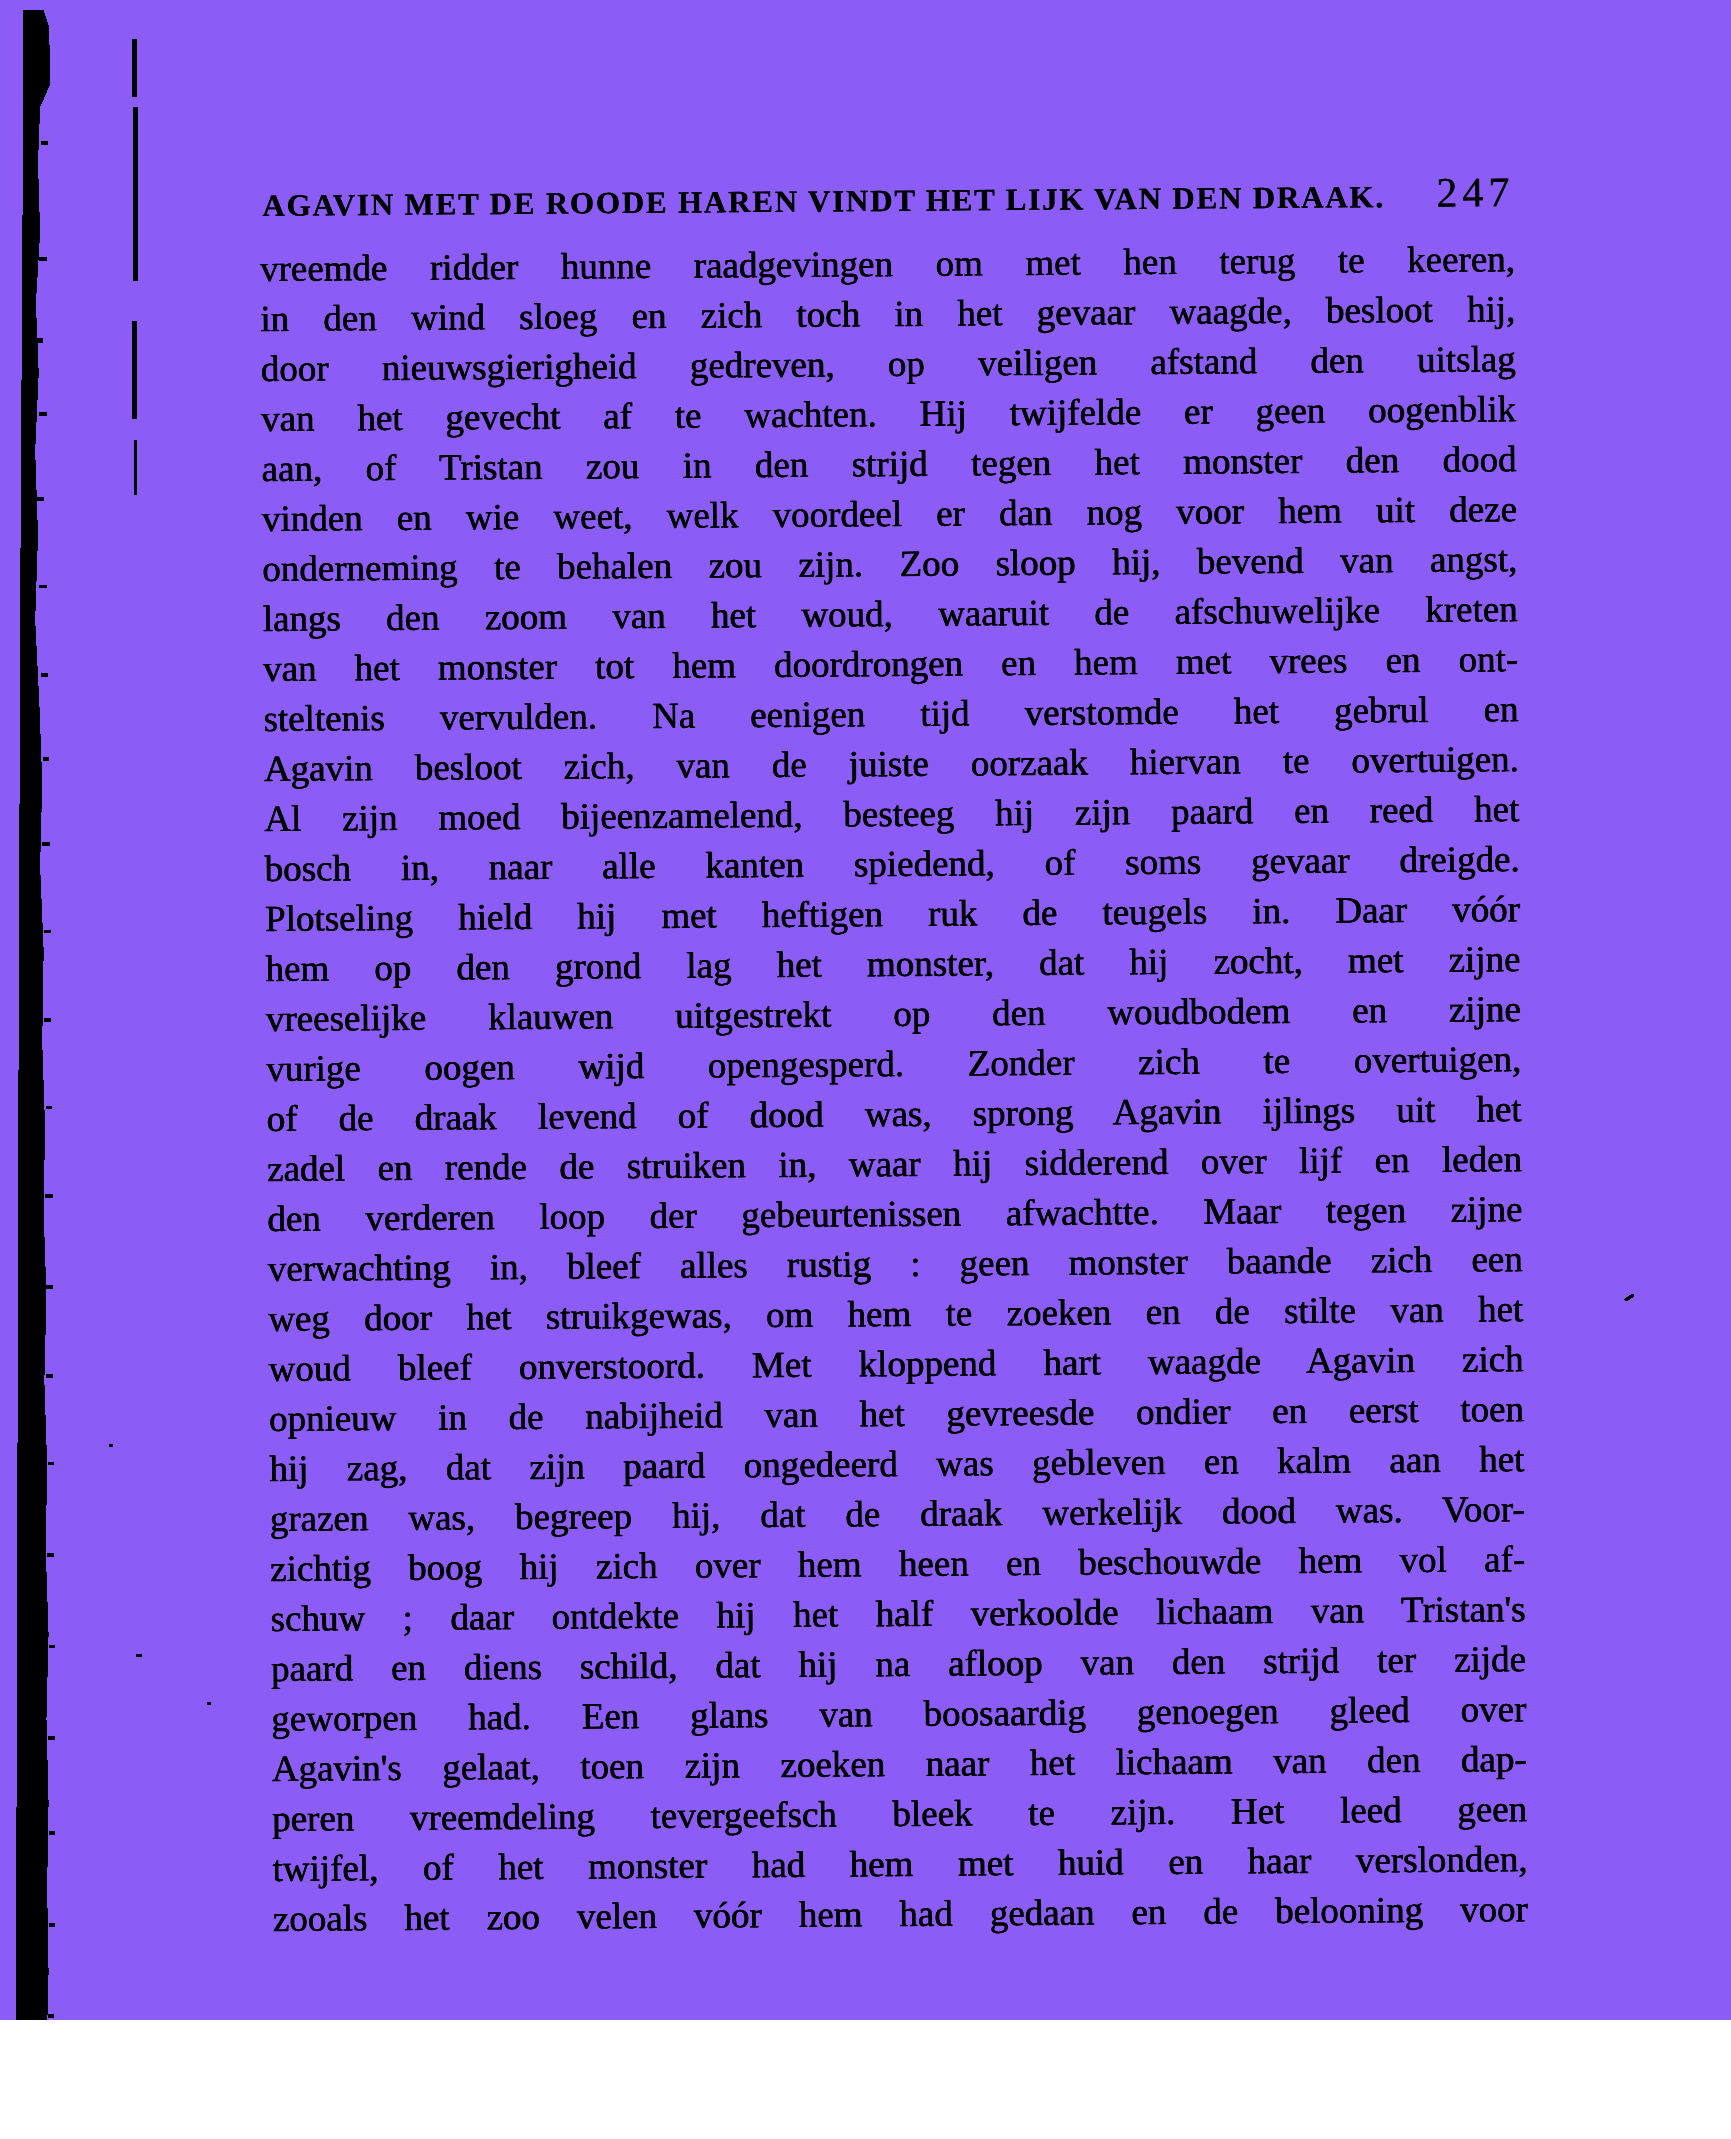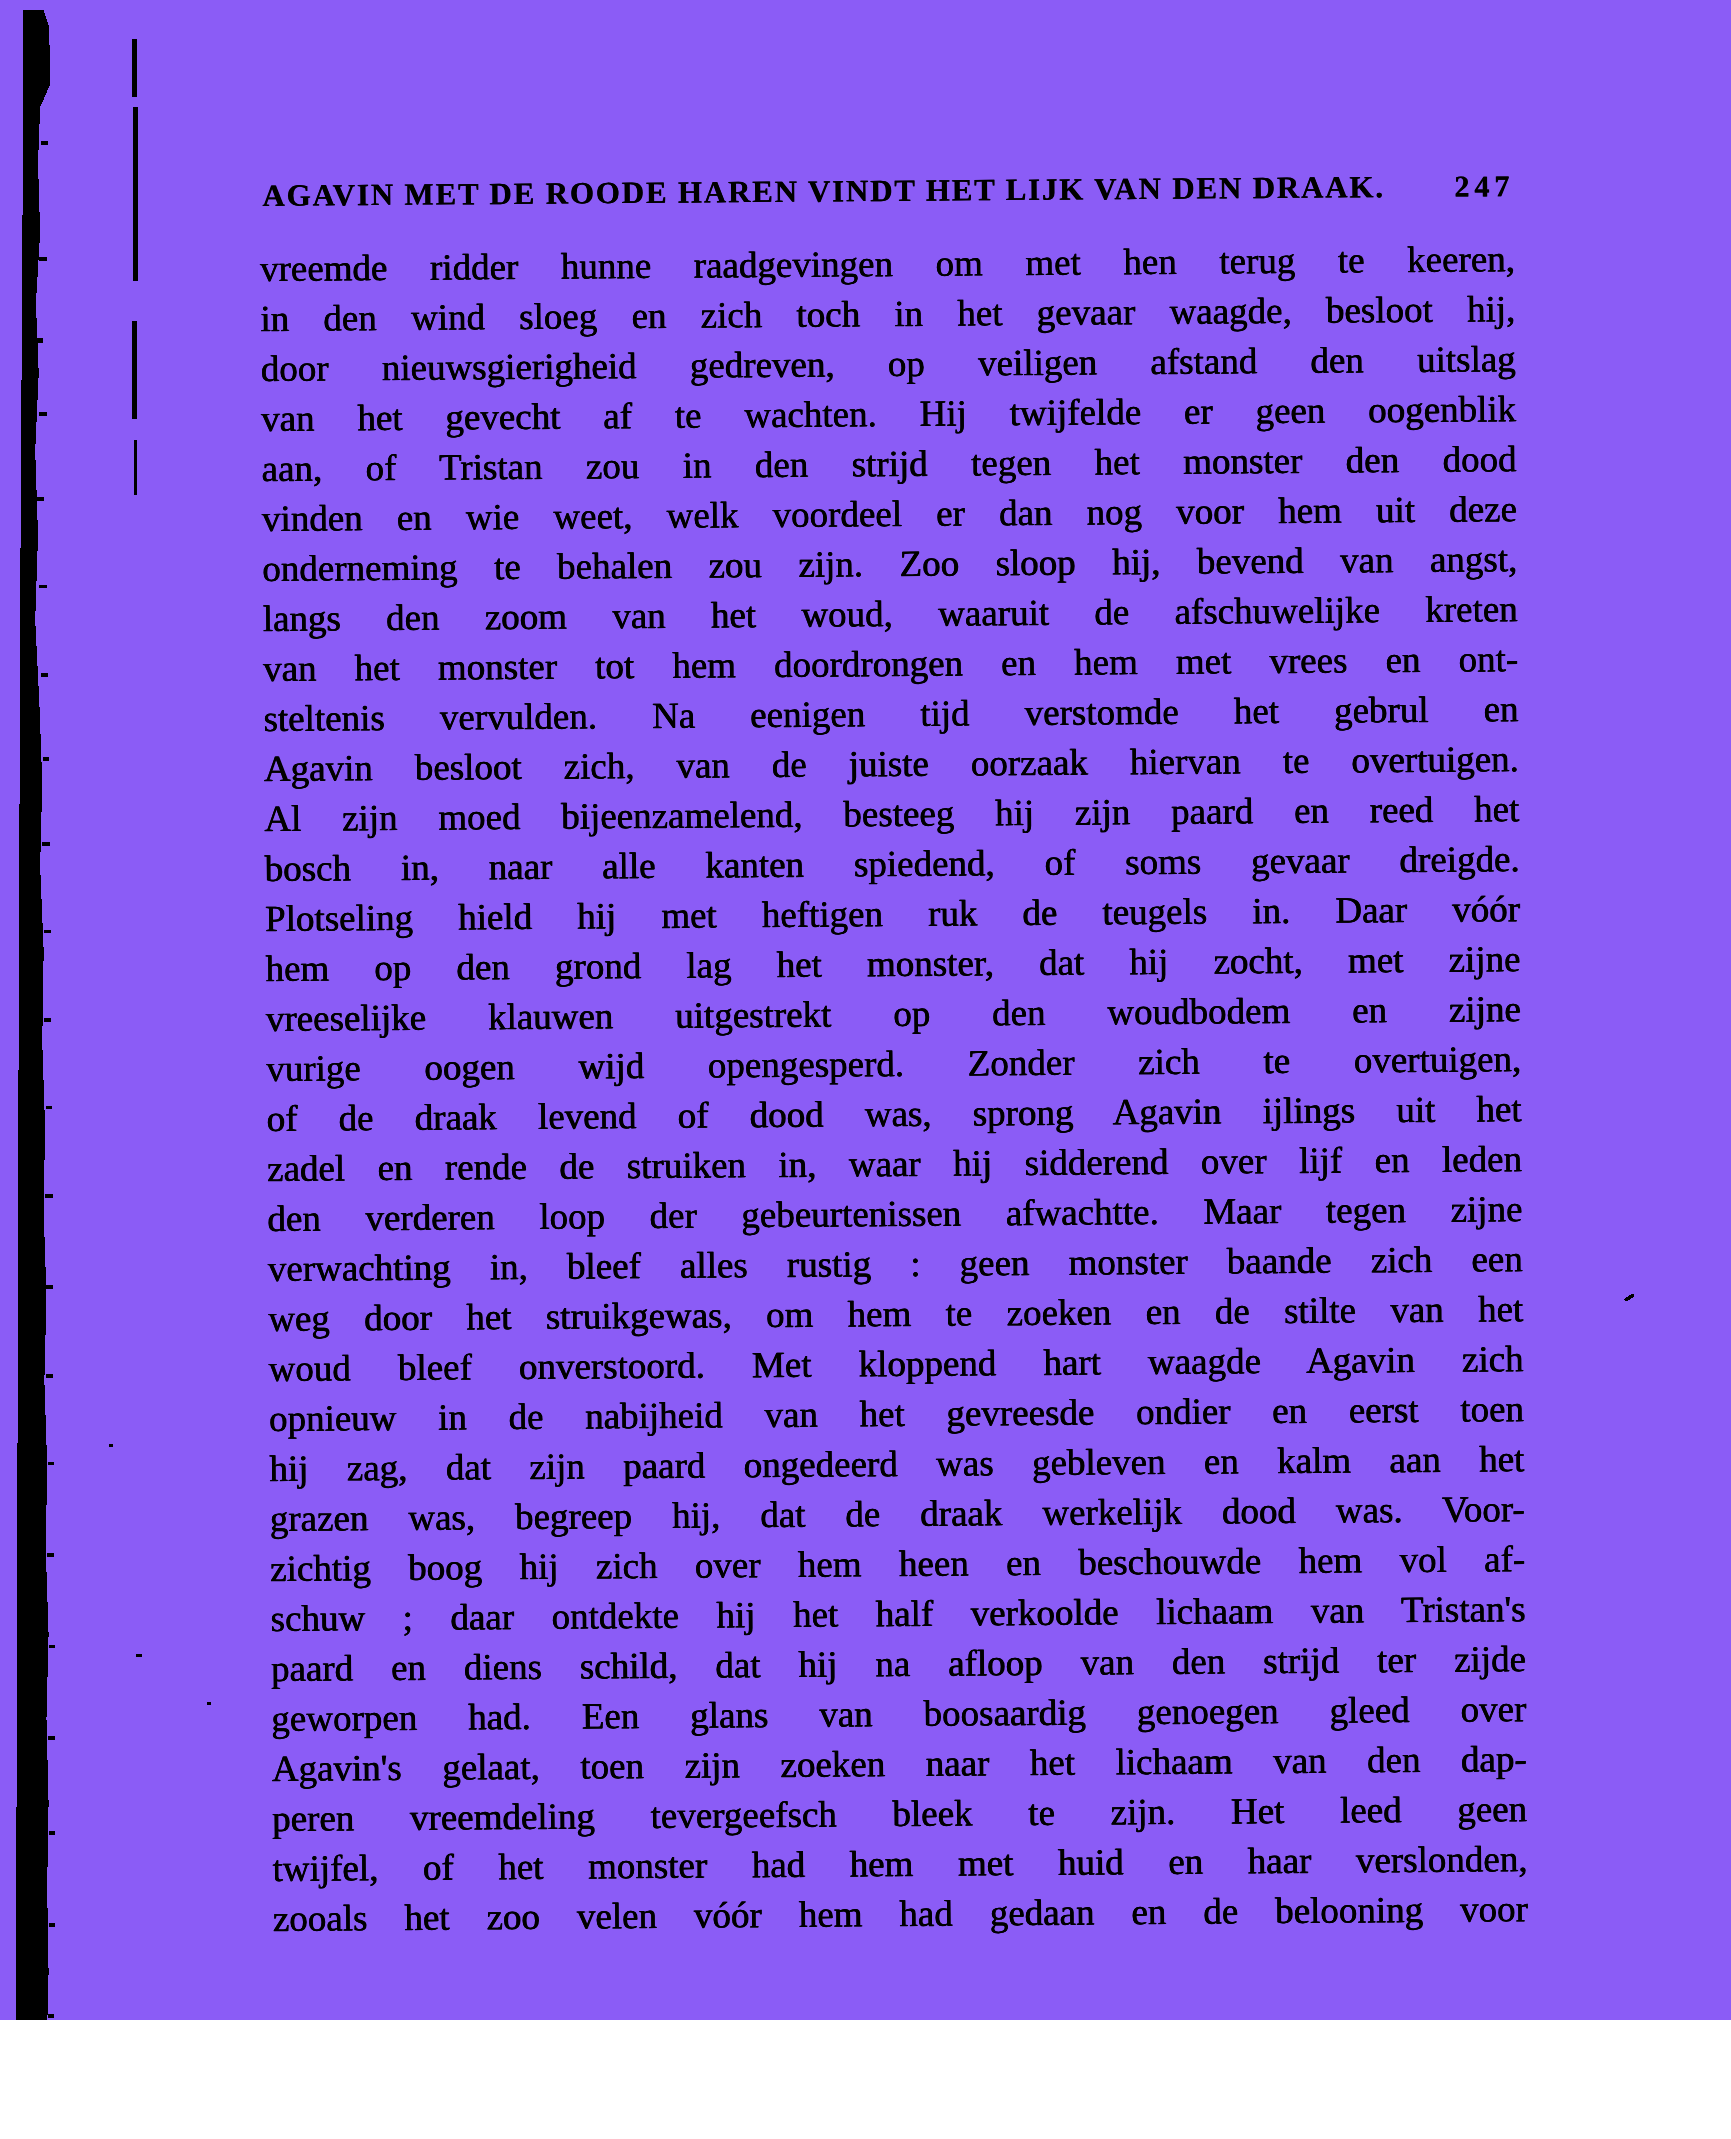--- a/index.html
+++ b/index.html
@@ -20,21 +20,21 @@
   .header {
     position:absolute; left:269px; top:173px; width:1252px;
     display:flex; justify-content:space-between; align-items:baseline;
     white-space:nowrap;
   }
   .header .title {
     font-size:31px; font-weight:bold; letter-spacing:1.8px;
     text-shadow:0.4px 0 0 #000;
   }
   .header .pagenum {
-    font-size:30px; font-weight:bold; letter-spacing:5px;
+    font-size:42px; font-weight:normal; letter-spacing:5px;
     text-shadow:0.4px 0 0 #000;
   }
   .lines {
     position:absolute; left:266px; top:239px; width:1255px;
   }
   .line {
     font-size:37px;
     line-height:50px;
     height:50px;
     text-align:justify;

